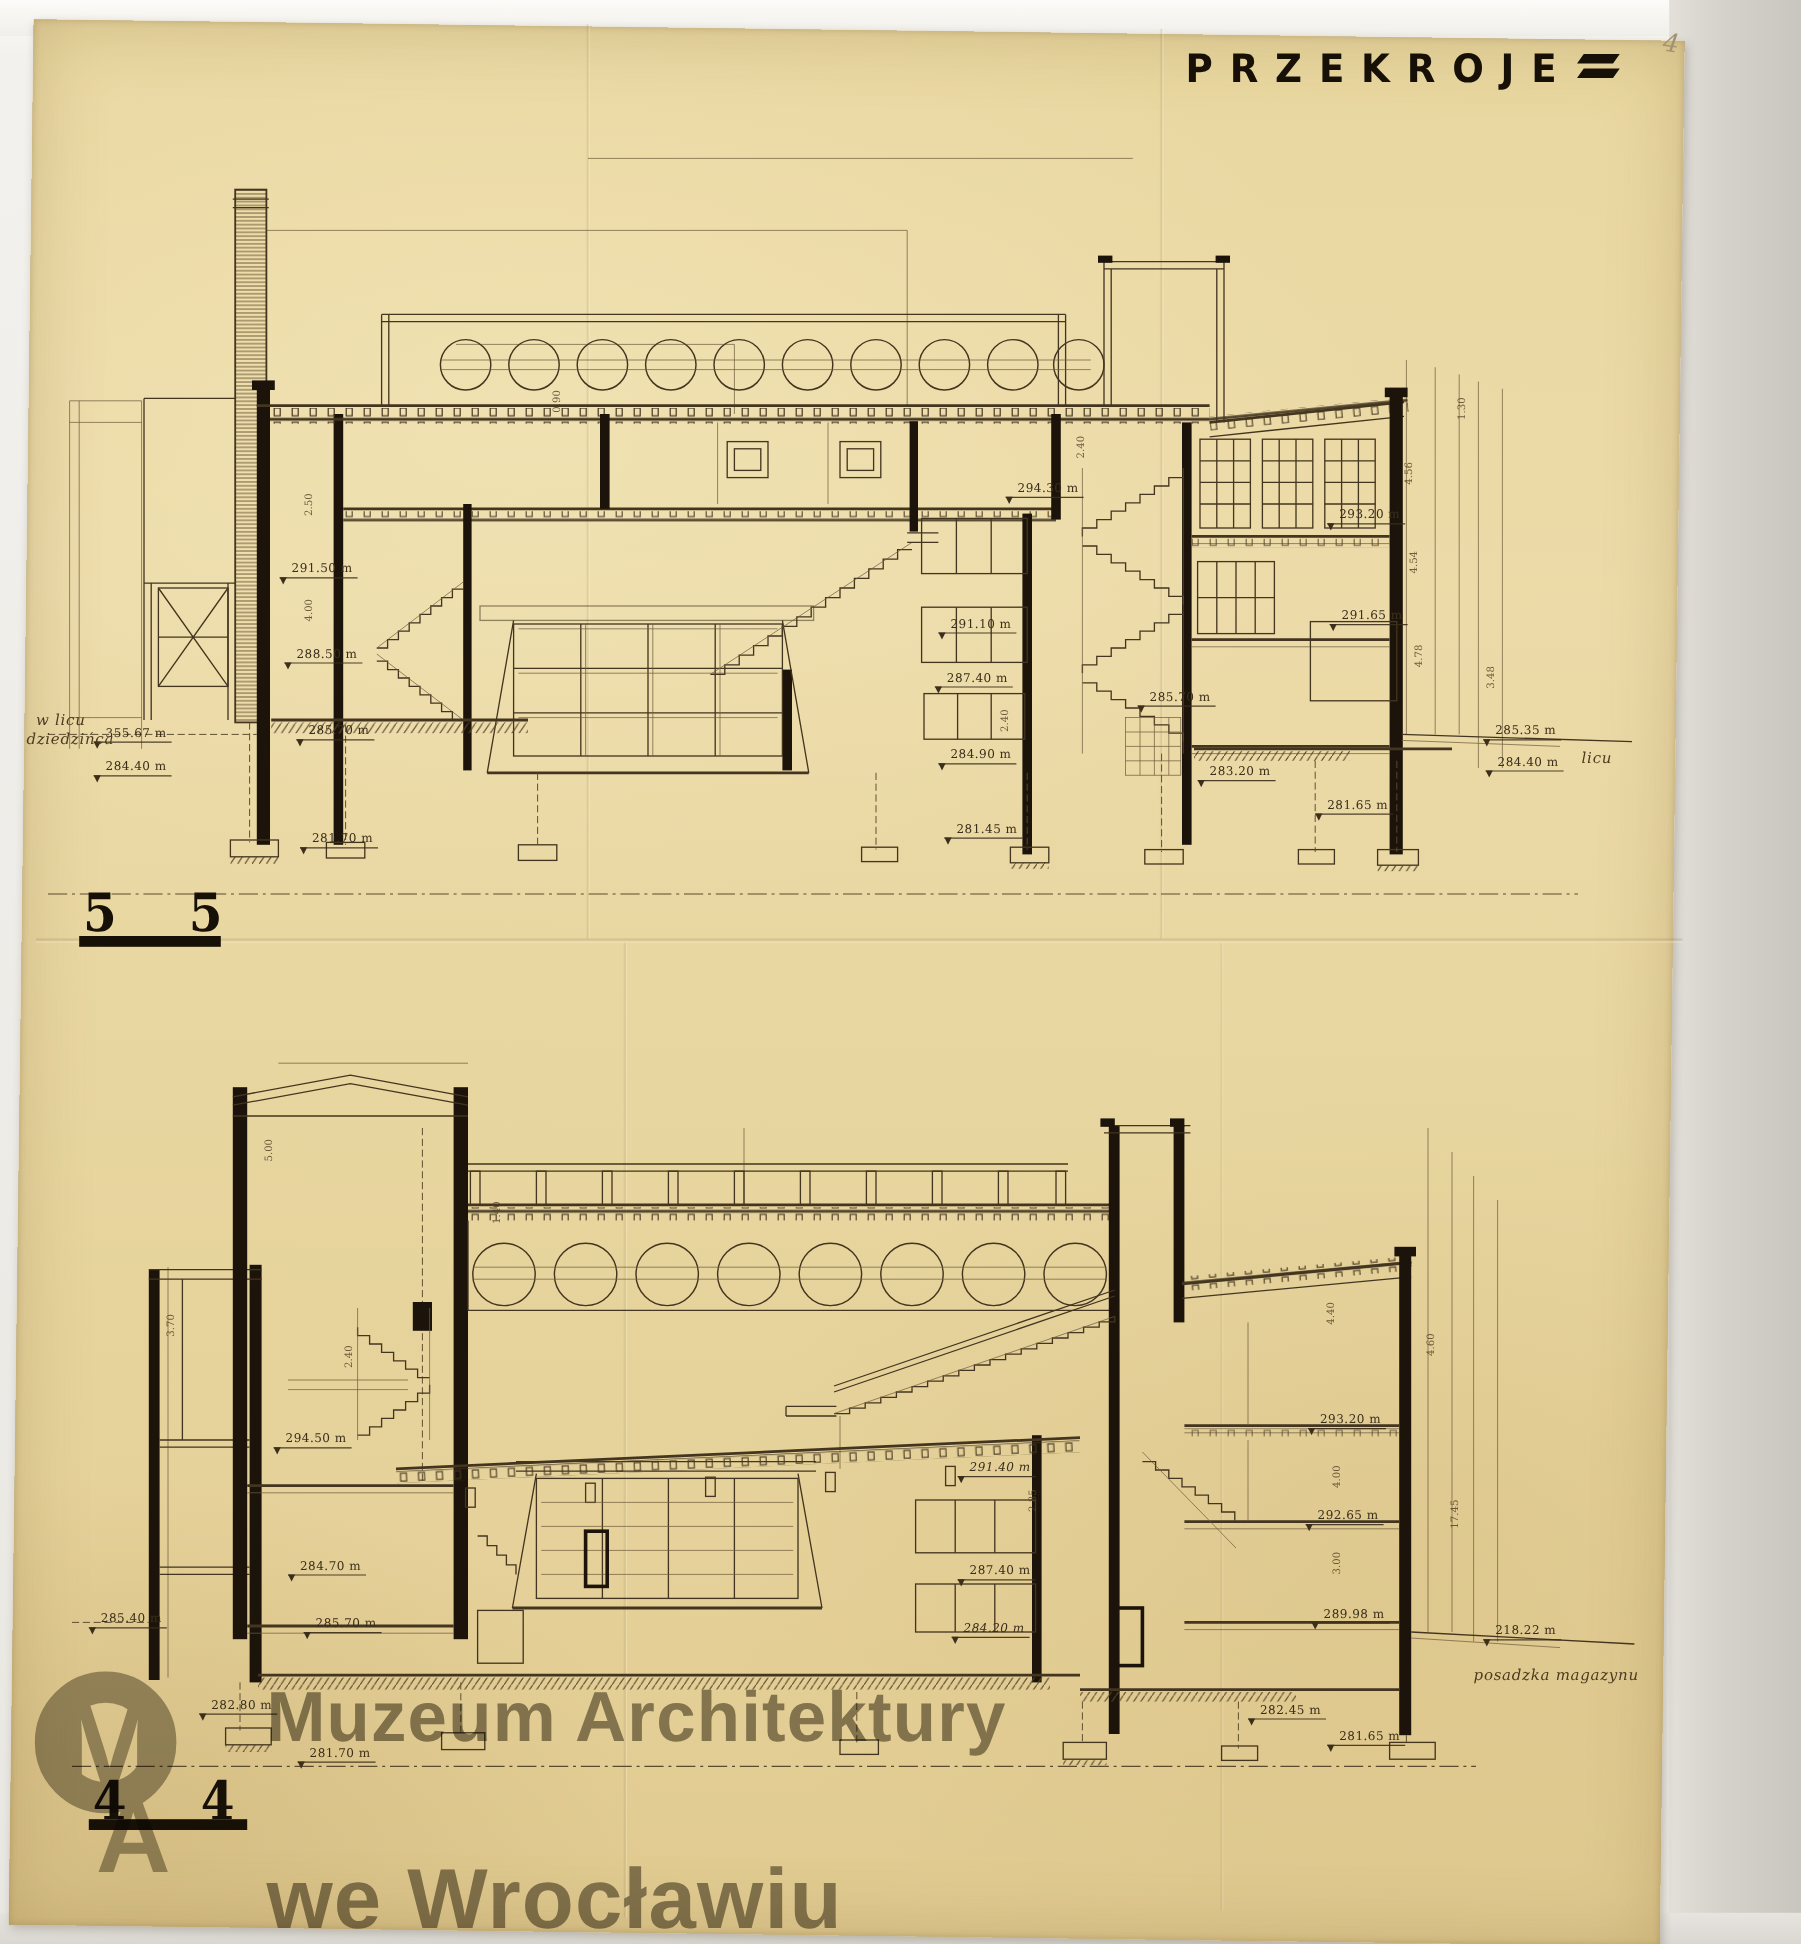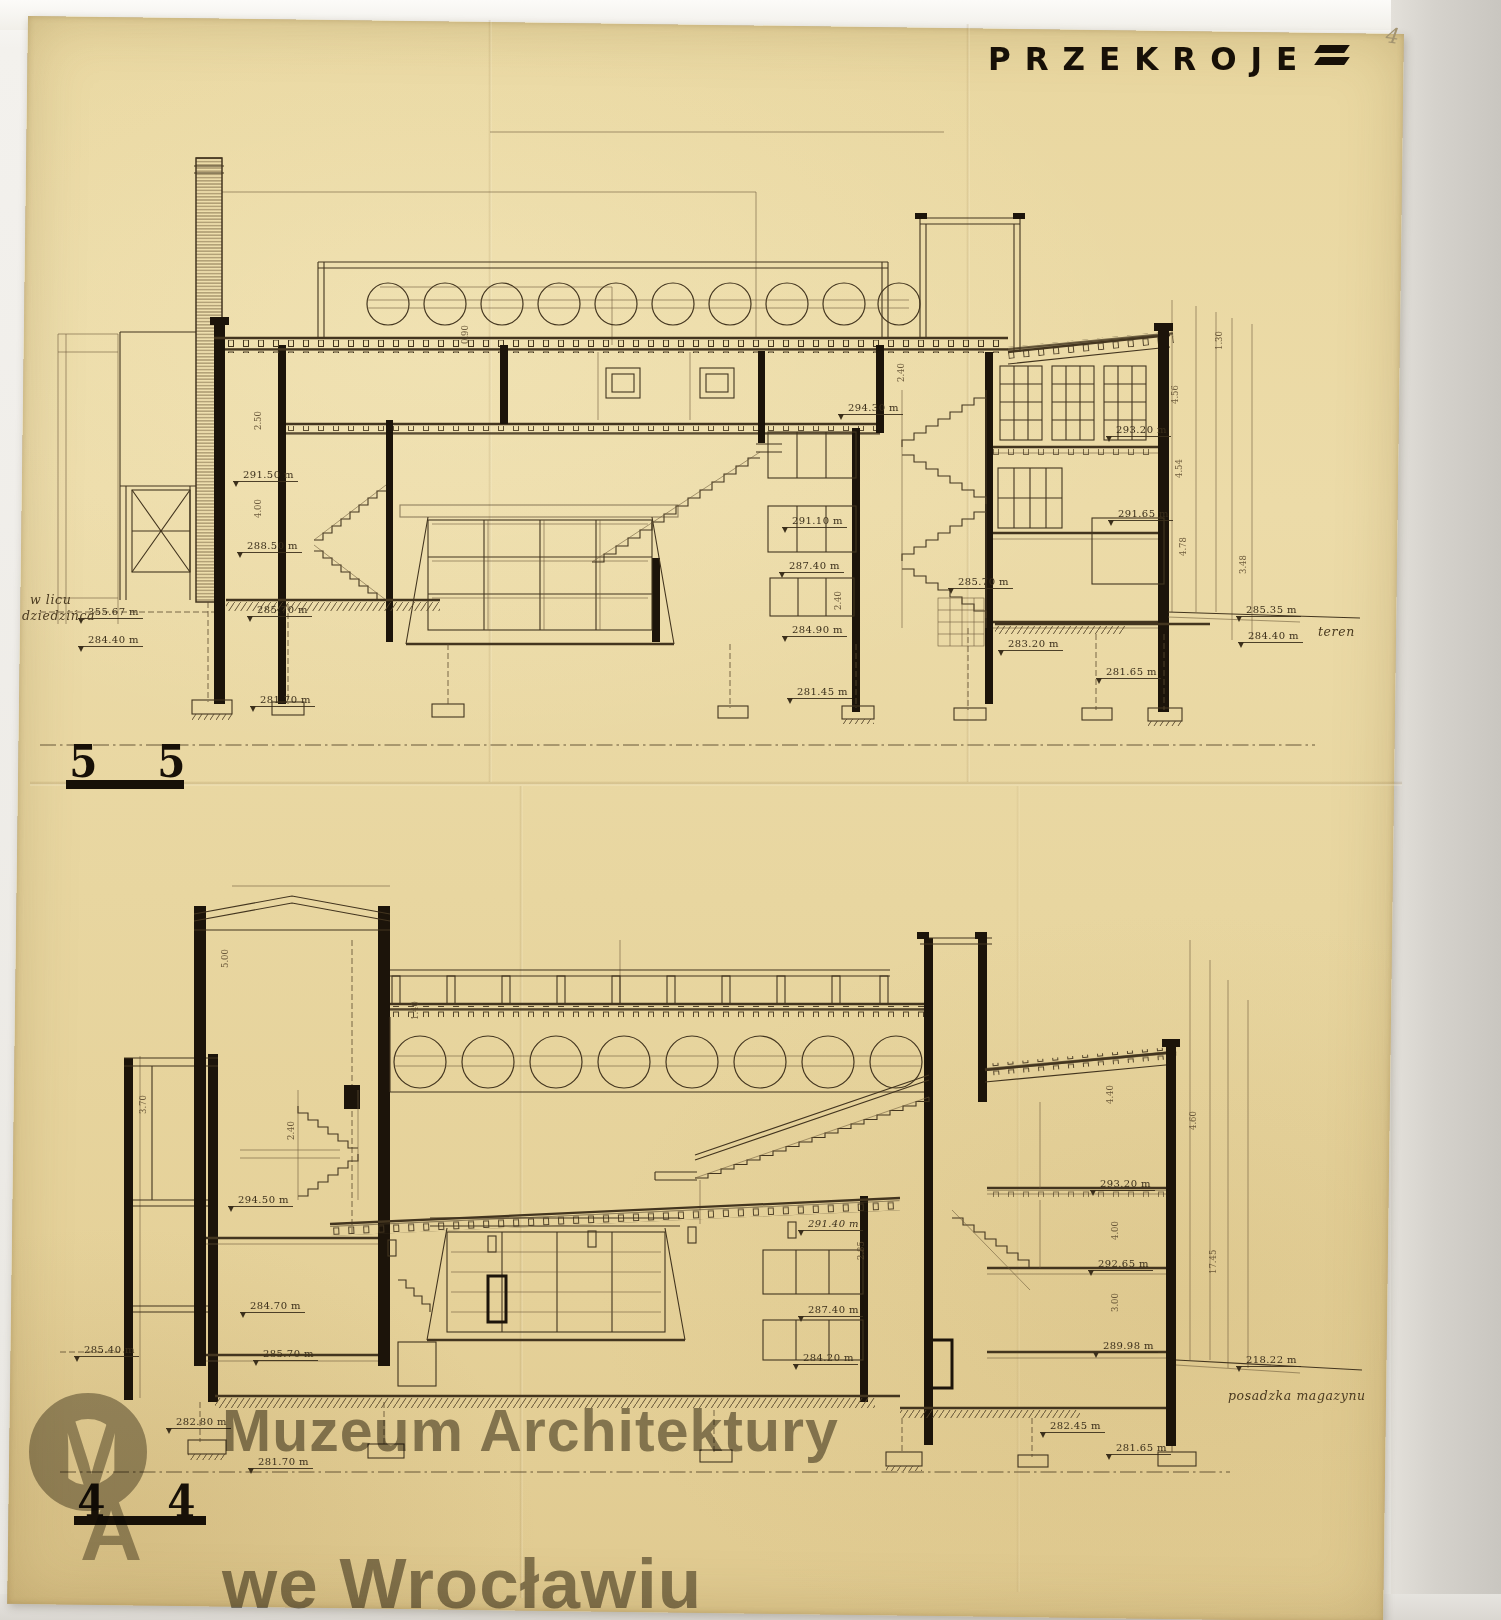--- a/index.html
+++ b/index.html
@@ -471,30 +471,30 @@
     <span class="dim" style="left: 470px; top: 334px;">0.90</span>
     <span class="dim" style="left: 906px; top: 372px;">2.40</span>
     <span class="dim" style="left: 843px; top: 600px;">2.40</span>
     <span class="dim" style="left: 1180px; top: 394px;">4.56</span>
     <span class="dim" style="left: 1184px; top: 468px;">4.54</span>
     <span class="dim" style="left: 1188px; top: 546px;">4.78</span>
     <span class="dim" style="left: 1224px; top: 340px;">1.30</span>
     <span class="dim" style="left: 1248px; top: 564px;">3.48</span>
     <span class="hand" style="left: 30px; top: 592px;">w licu</span>
     <span class="hand" style="left: 22px; top: 608px;">dziedzińca</span>
-    <span class="hand" style="left: 1318px; top: 624px;">teren</span>
+    <span class="hand" style="left: 1318px; top: 624px;">licu</span>
     <span class="anno" style="left: 228px; top: 1194px;">294.50 m</span>
     <span class="anno" style="left: 240px; top: 1300px;">284.70 m</span>
     <span class="anno" style="left: 74px; top: 1344px;">285.40 m</span>
     <span class="anno" style="left: 253px; top: 1348px;">285.70 m</span>
     <span class="anno" style="left: 166px; top: 1416px;">282.80 m</span>
     <span class="anno" style="left: 248px; top: 1456px;">281.70 m</span>
     <span class="anno" style="left: 798px; top: 1218px; font-style: italic;">291.40 m</span>
     <span class="anno" style="left: 798px; top: 1304px;">287.40 m</span>
-    <span class="anno" style="left: 793px; top: 1352px;">284.20 m</span>
+    <span class="anno" style="left: 793px; top: 1352px; font-style: italic;">284.20 m</span>
     <span class="anno" style="left: 1090px; top: 1178px;">293.20 m</span>
     <span class="anno" style="left: 1088px; top: 1258px;">292.65 m</span>
     <span class="anno" style="left: 1093px; top: 1340px;">289.98 m</span>
     <span class="anno" style="left: 1040px; top: 1420px;">282.45 m</span>
     <span class="anno" style="left: 1106px; top: 1442px;">281.65 m</span>
     <span class="anno" style="left: 1236px; top: 1354px;">218.22 m</span>
     <span class="dim" style="left: 230px; top: 958px;">5.00</span>
     <span class="dim" style="left: 148px; top: 1104px;">3.70</span>
     <span class="dim" style="left: 420px; top: 1010px;">1.40</span>
     <span class="dim" style="left: 296px; top: 1130px;">2.40</span>

